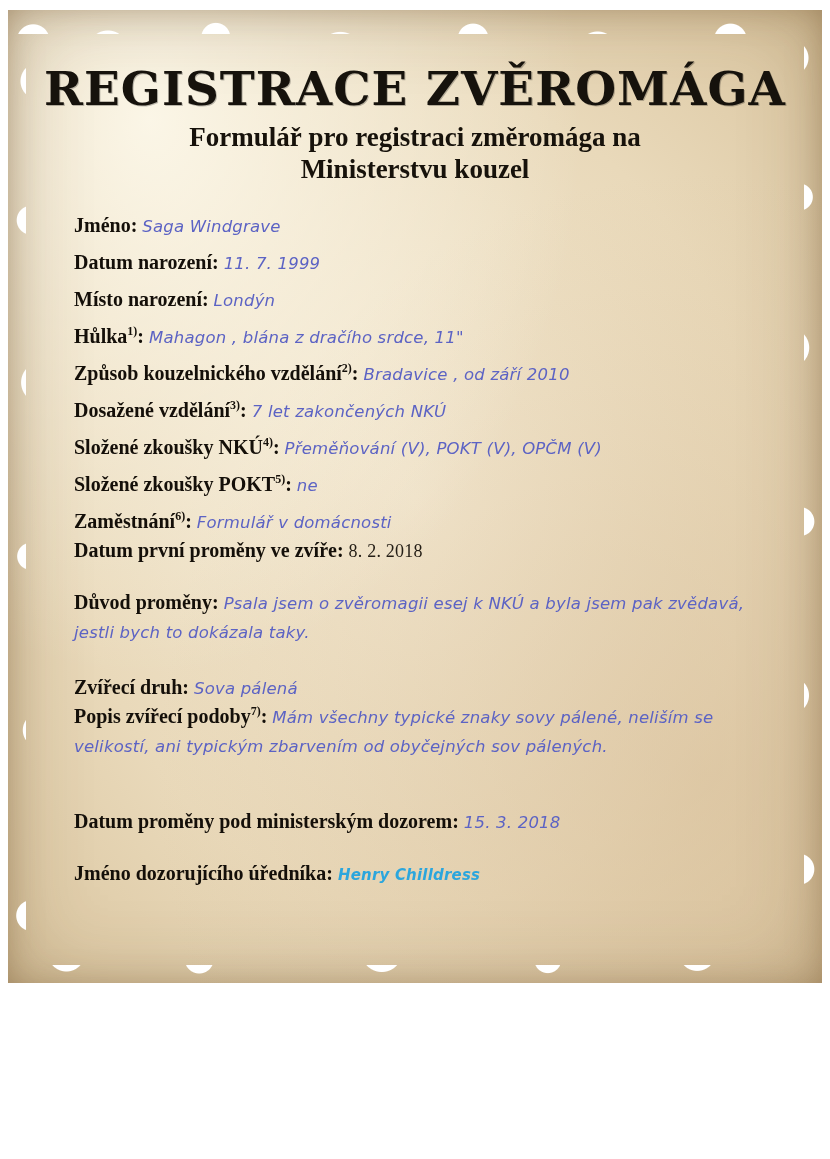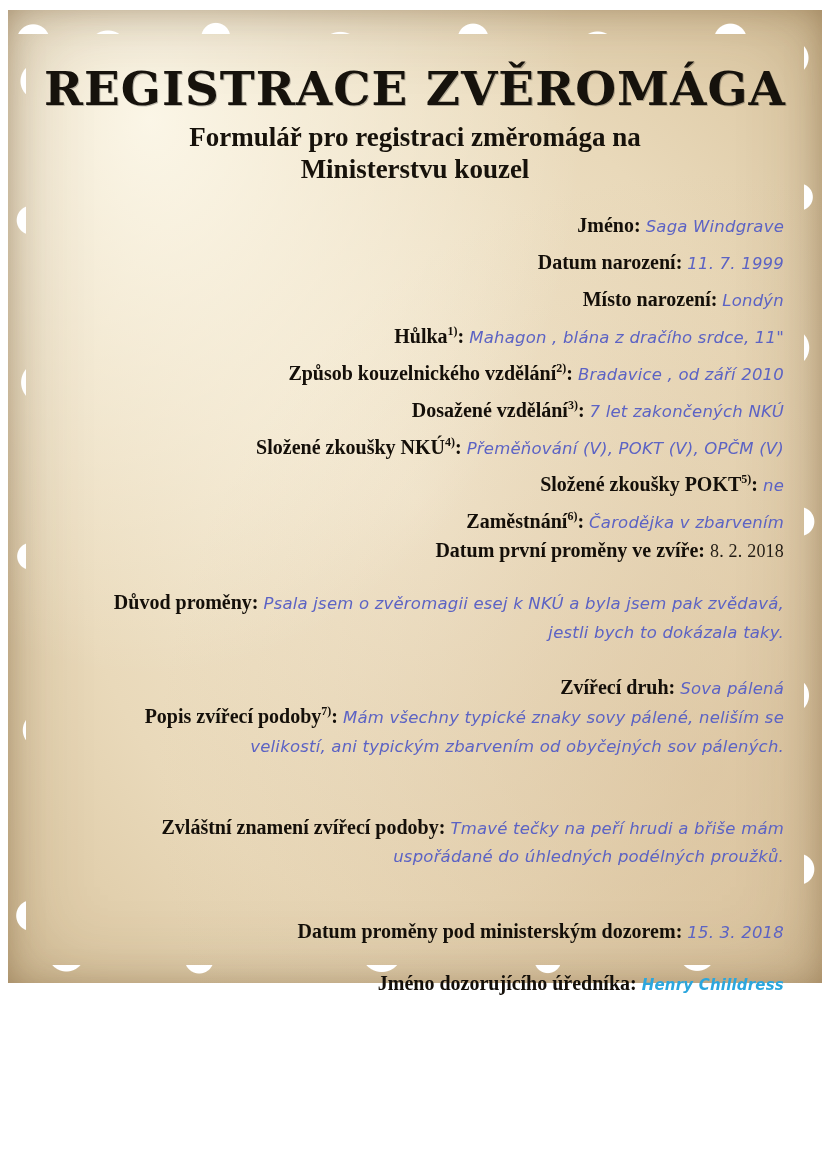--- a/index.html
+++ b/index.html
@@ -121,21 +121,20 @@
   }
 
   
   .form {
     margin-top: 26px;
     padding-left: 28px;
   }
   .row {
     margin-bottom: 11px;
     line-height: 1.30;
-    text-align: right;
   }
   .row.tight { margin-bottom: 3px; }
   .row.gap-lg { margin-top: 26px; }
   .row.gap-xl { margin-top: 46px; }
   .row.gap-xxl { margin-top: 52px; }
 
   .label {
     font-family: "Liberation Serif", serif;
     font-weight: 700;
     font-size: 20px;
@@ -204,42 +203,39 @@
 
       <div class="row">
         <span class="label"><span>Složené zkoušky NKÚ</span><sup>4)</sup><span>:</span></span><span class="value">Přeměňování (V), POKT (V), OPČM (V)</span>
       </div>
 
       <div class="row">
         <span class="label"><span>Složené zkoušky POKT</span><sup>5)</sup><span>:</span></span><span class="value">ne</span>
       </div>
 
       <div class="row tight">
-        <span class="label"><span>Zaměstnání</span><sup>6)</sup><span>:</span></span><span class="value">Čarodějka v zbarvením</span>
+        <span class="label"><span>Zaměstnání</span><sup>6)</sup><span>:</span></span><span class="value">Formulář v domácnosti</span>
       </div>
 
       <div class="row">
         <span class="label">Datum první proměny ve zvíře:</span><span class="value plain-dark">8. 2. 2018</span>
       </div>
 
       <div class="row gap-lg">
         <span class="label">Důvod proměny:</span><span class="value multiline">Psala jsem o zvěromagii esej k NKÚ a byla jsem pak zvědavá, jestli bych to dokázala taky.</span>
       </div>
 
       <div class="row gap-lg tight">
         <span class="label">Zvířecí druh:</span><span class="value">Sova pálená</span>
       </div>
 
       <div class="row">
         <span class="label"><span>Popis zvířecí podoby</span><sup>7)</sup><span>:</span></span><span class="value multiline">Mám všechny typické znaky sovy pálené, neliším se velikostí, ani typickým zbarvením od obyčejných sov pálených.</span>
       </div>
 
-      <div class="row gap-xxl">
-        <span class="label">Zvláštní znamení zvířecí podoby:</span><span class="value multiline">Tmavé tečky na peří hrudi a břiše mám uspořádané do úhledných podélných proužků.</span>
-      </div>
 
       <div class="row gap-xl">
         <span class="label">Datum proměny pod ministerským dozorem:</span><span class="value">15. 3. 2018</span>
       </div>
 
       <div class="row gap-lg">
         <span class="label">Jméno dozorujícího úředníka:</span><span class="value cyan">Henry Chilldress</span>
       </div>
 
     </div>

